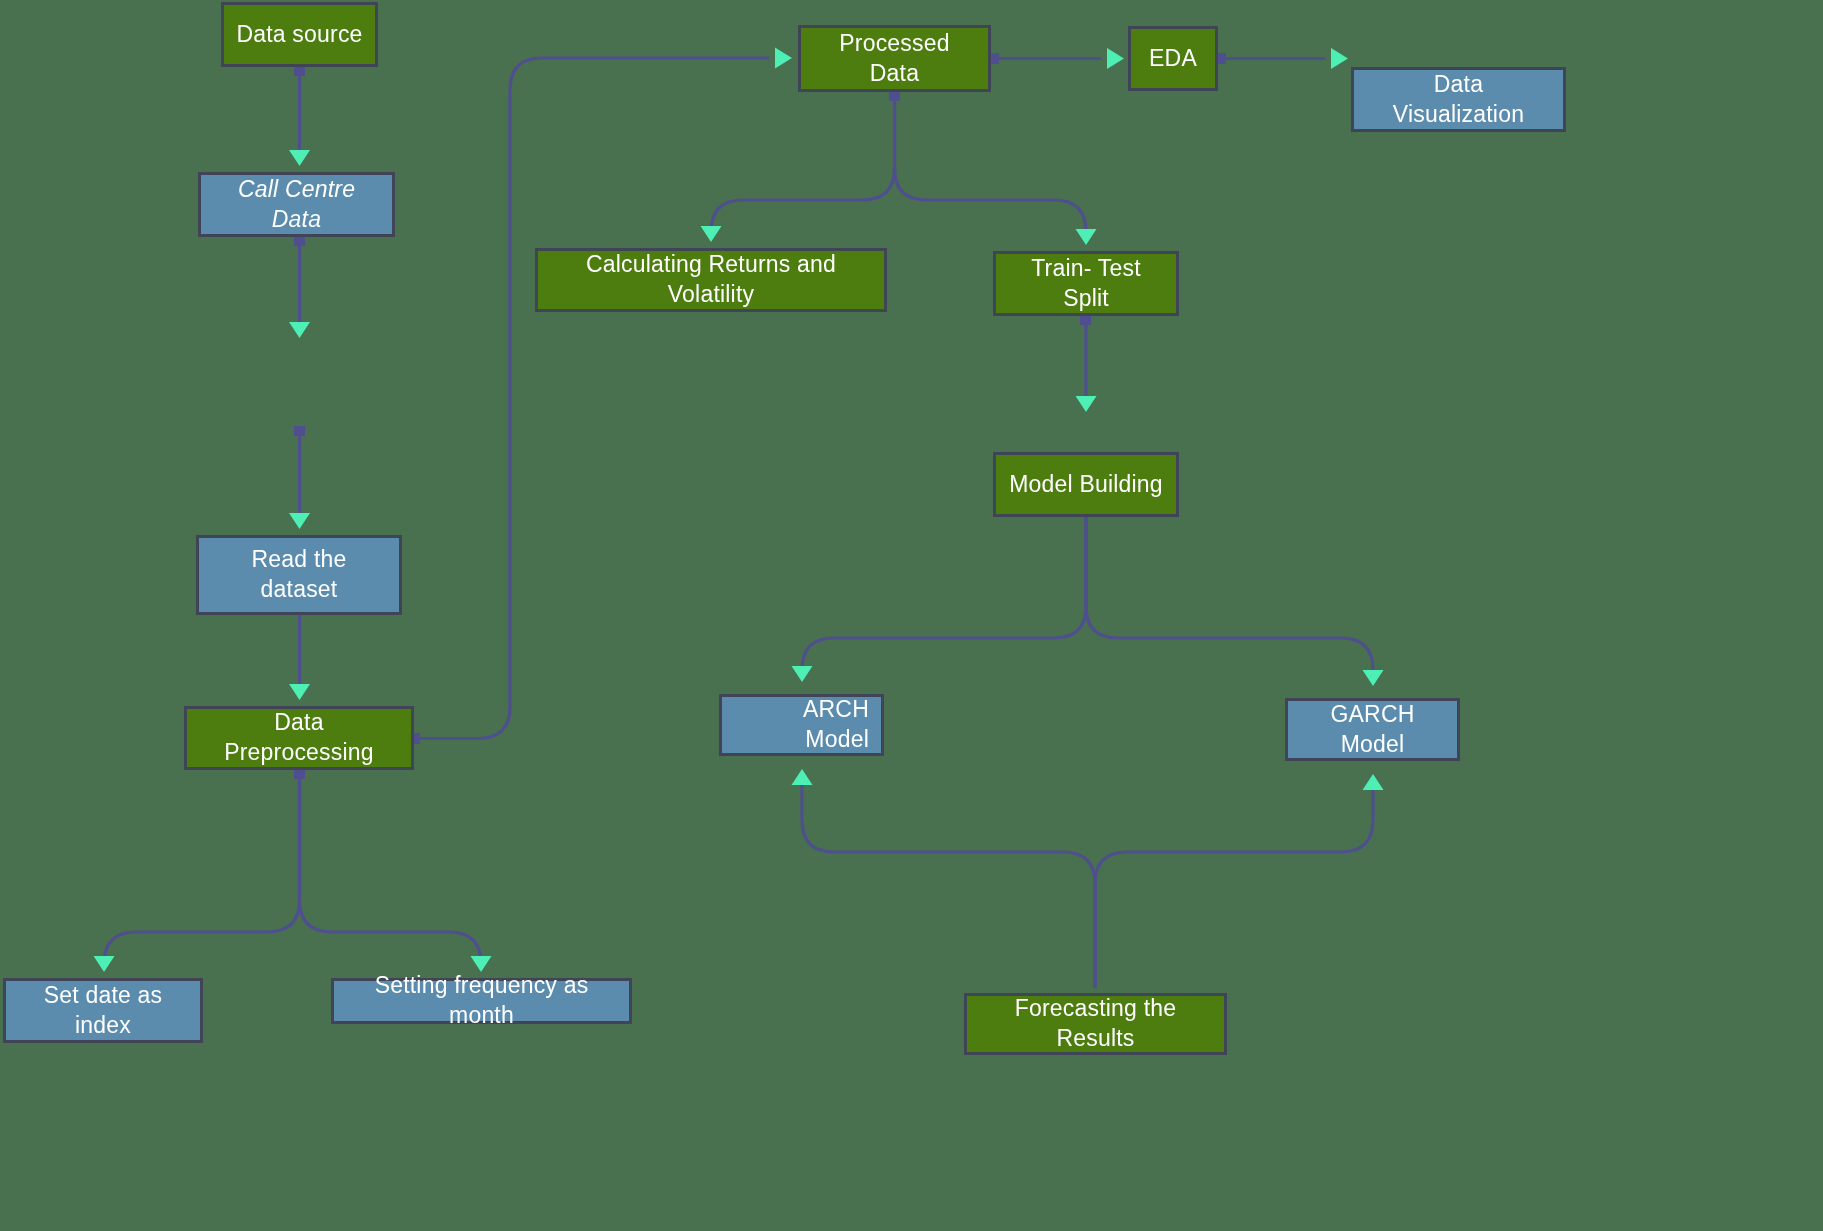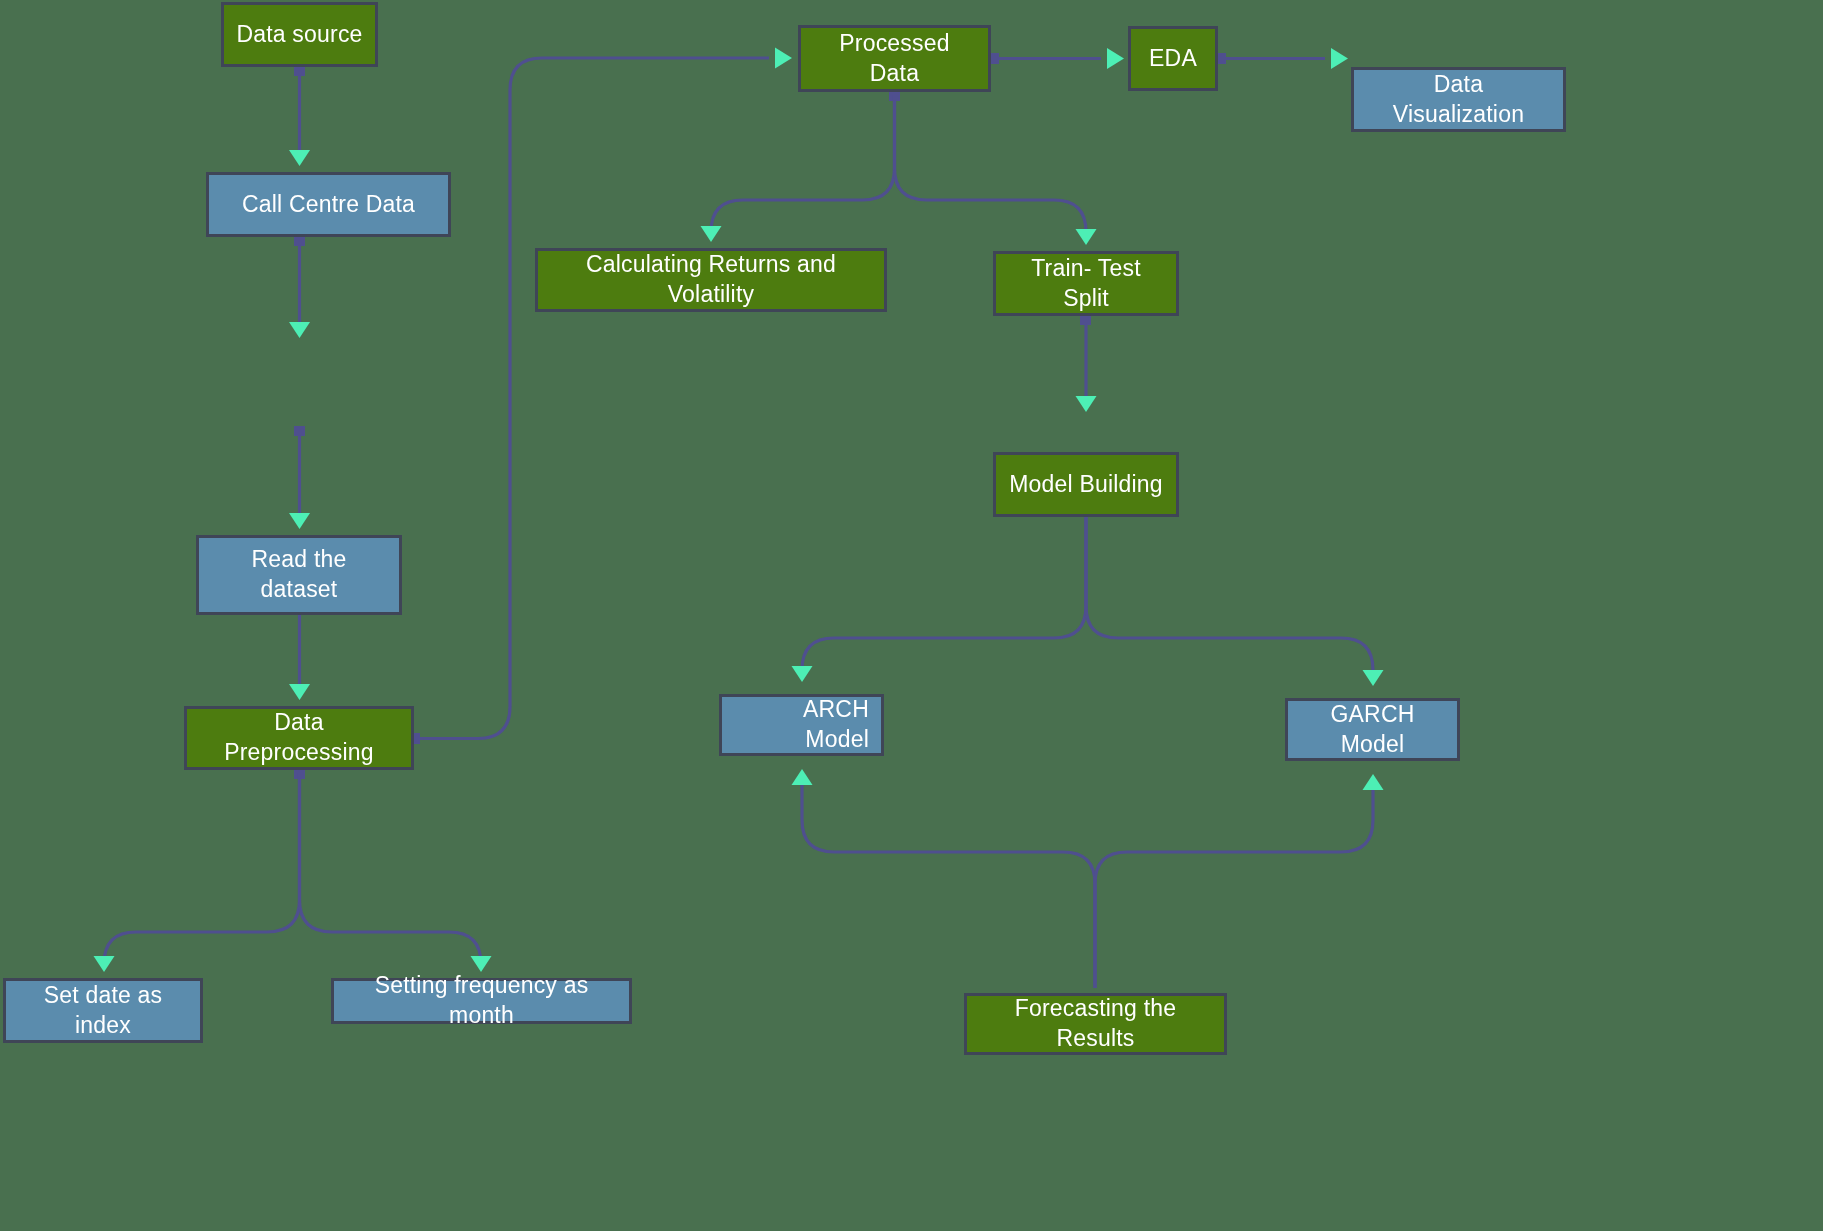--- a/index.html
+++ b/index.html
@@ -132,21 +132,21 @@
     <g>
       <path class="ln" d="M1095,988 L1095,884 Q1095,852 1127,852 L1341,852 Q1373,852 1373,820 L1373,790"></path>
       <polygon class="ah" points="1362.5,790 1383.5,790 1373,774"></polygon>
     </g>
   </svg>
 
   <div class="node fill-a" style="left:221px;top:2px;width:157px;height:65px;">
     <span>Data source</span>
   </div>
 
-  <div class="node fill-b" style="left:206px;top:172px;width:245px;height:65px;">
+  <div class="node fill-b" style="left:198px;top:172px;width:197px;height:65px;font-style:italic;">
     <span>Call Centre Data</span>
   </div>
 
 
   <div class="node fill-b" style="left:196px;top:535px;width:206px;height:80px;">
     <span>Read the dataset</span>
   </div>
 
   <div class="node fill-a" style="left:184px;top:706px;width:230px;height:64px;">
     <span>Data Preprocessing</span>

